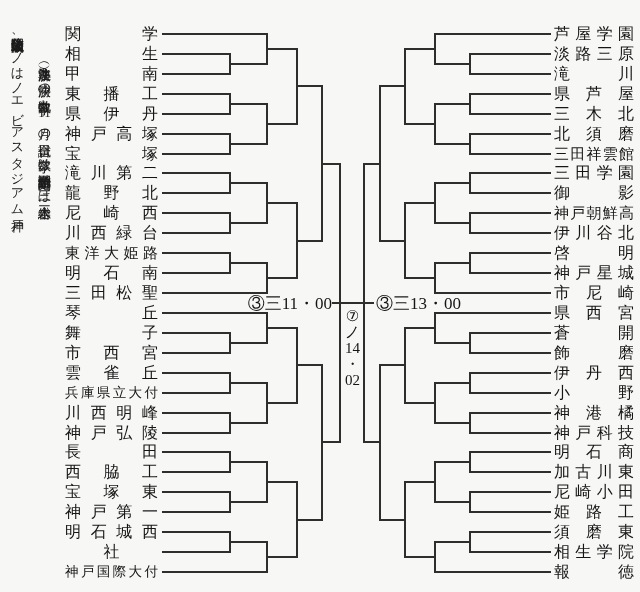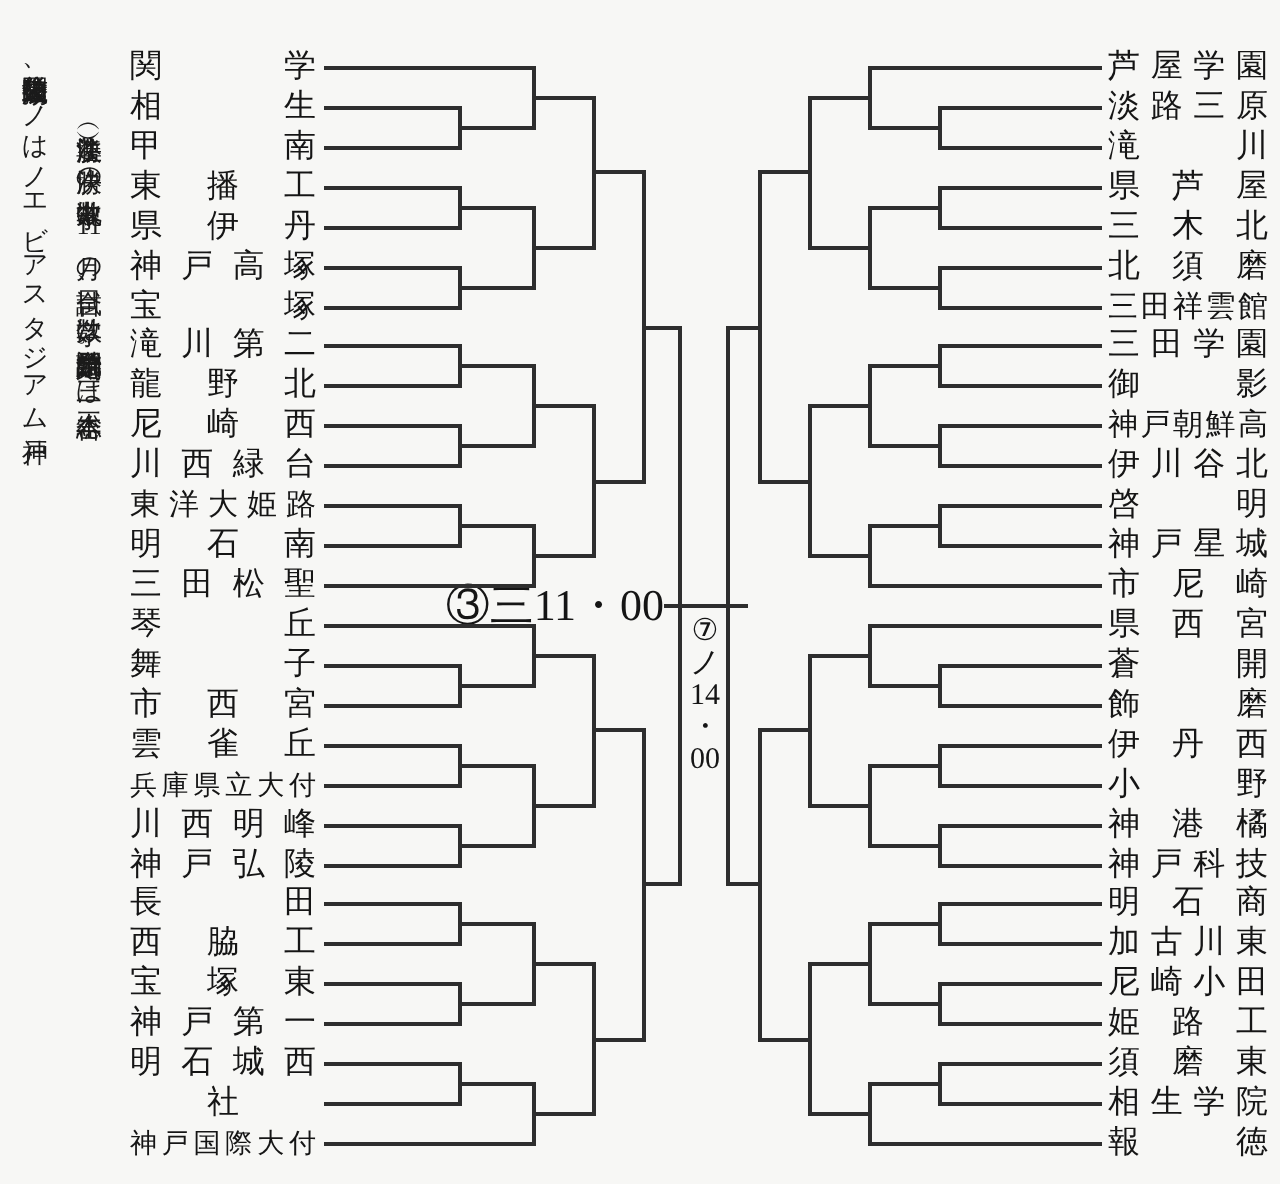--- a/index.html
+++ b/index.html
@@ -32,21 +32,21 @@
     writing-mode: vertical-rl;
     text-orientation: upright;
     font-size: 13px;
     line-height: 26px;
     letter-spacing: 0.3px;
     color: #1b1b1b;
   }
   .tcy { text-combine-upright: all; }
   .semi-label {
     position: absolute;
-    font-size: 22px;
+    font-size: 17px;
     white-space: nowrap;
     transform: translateY(-50%);
     color: #151515;
   }
   #final-stack {
     position: absolute;
     left: 342px;
     top: 308px;
     width: 21px;
     text-align: center;
@@ -57,27 +57,28 @@
   #final-stack div { height: 16px; }
 </style>
 </head>
 <body>
 
 <div id="stage">
   <div class="vnote" id="note-col2" style="left:4px; top:27px; width:26px;"><span>防災公園陸上競技場、ノはノエビアスタジアム神戸</span></div>
   <div class="vnote" id="note-col1" style="left:31px; top:57px; width:26px;"><span>（注）準決勝と決勝の丸中数字は</span><span class="tcy">11</span><span>月の試合日、数字は試合開始予定時刻。三は三木総合</span></div>
 
   <div class="semi-label" style="right:308px; top:303px;">③三11・00</div>
+  <div class="semi-label" style="left:376px; top:303px;">③三13・00</div>
 
   <div id="final-stack">
       <div>⑦</div>
       <div>ノ</div>
       <div>14</div>
       <div>・</div>
-      <div>00</div>
+      <div>02</div>
     </div>
 <div class="team" style="left: 65px; top: 24px; width: 93px; font-size: 16px;">
       <span>関</span>
       <span>学</span>
     </div>
     <div class="team" style="left: 65px; top: 43.9259px; width: 93px; font-size: 16px;">
       <span>相</span>
       <span>生</span>
     </div>
     <div class="team" style="left: 65px; top: 63.8519px; width: 93px; font-size: 16px;">

